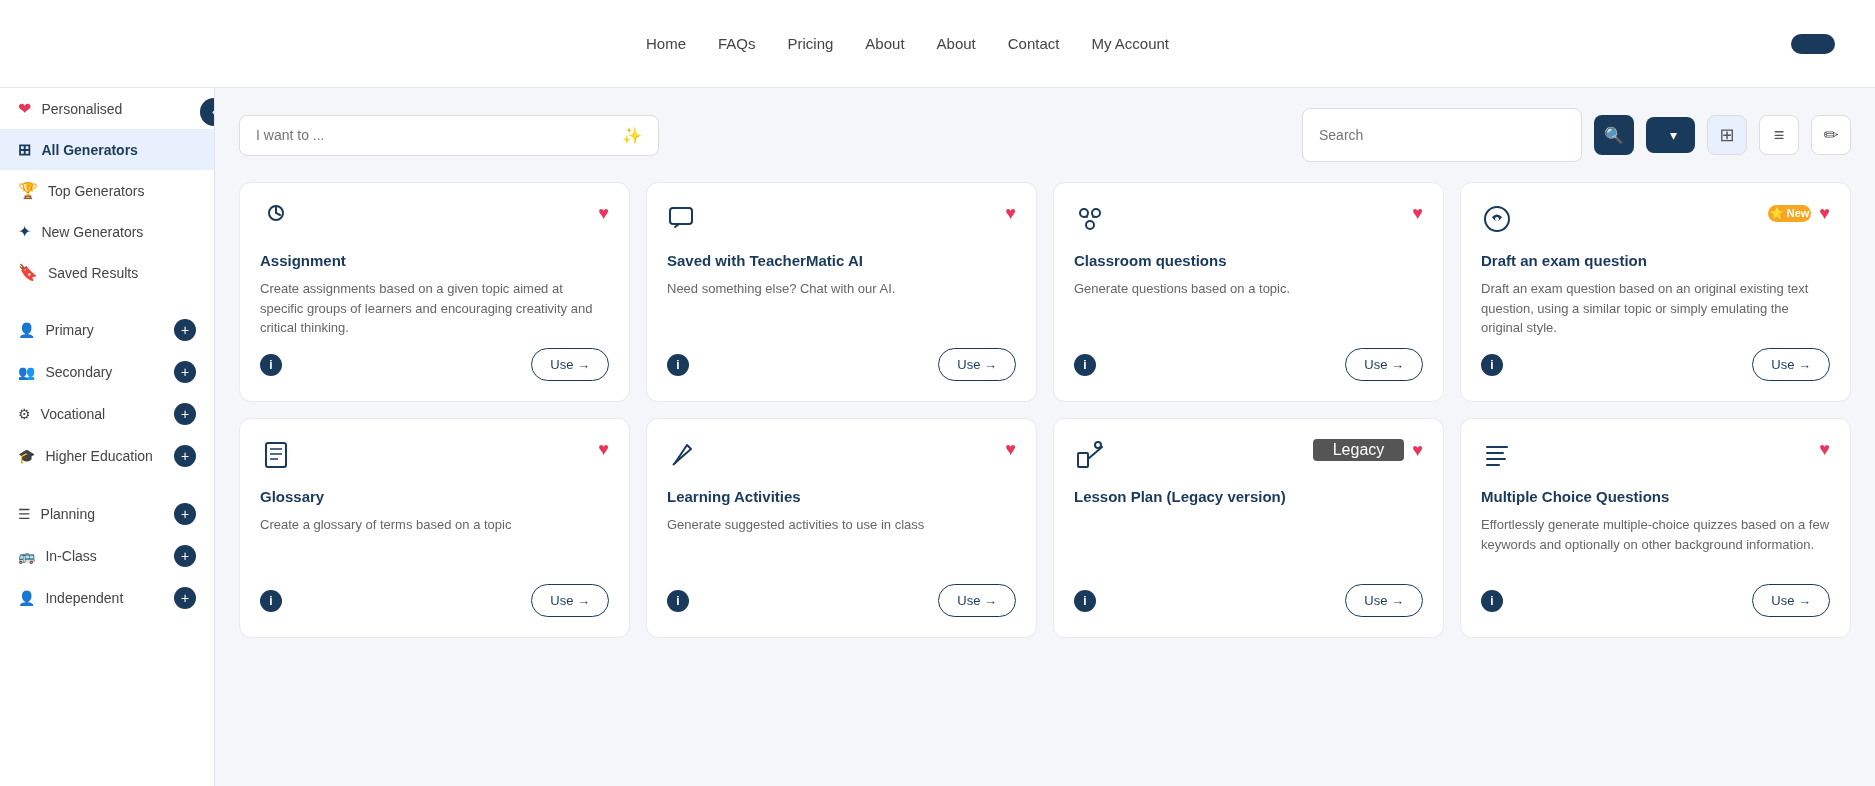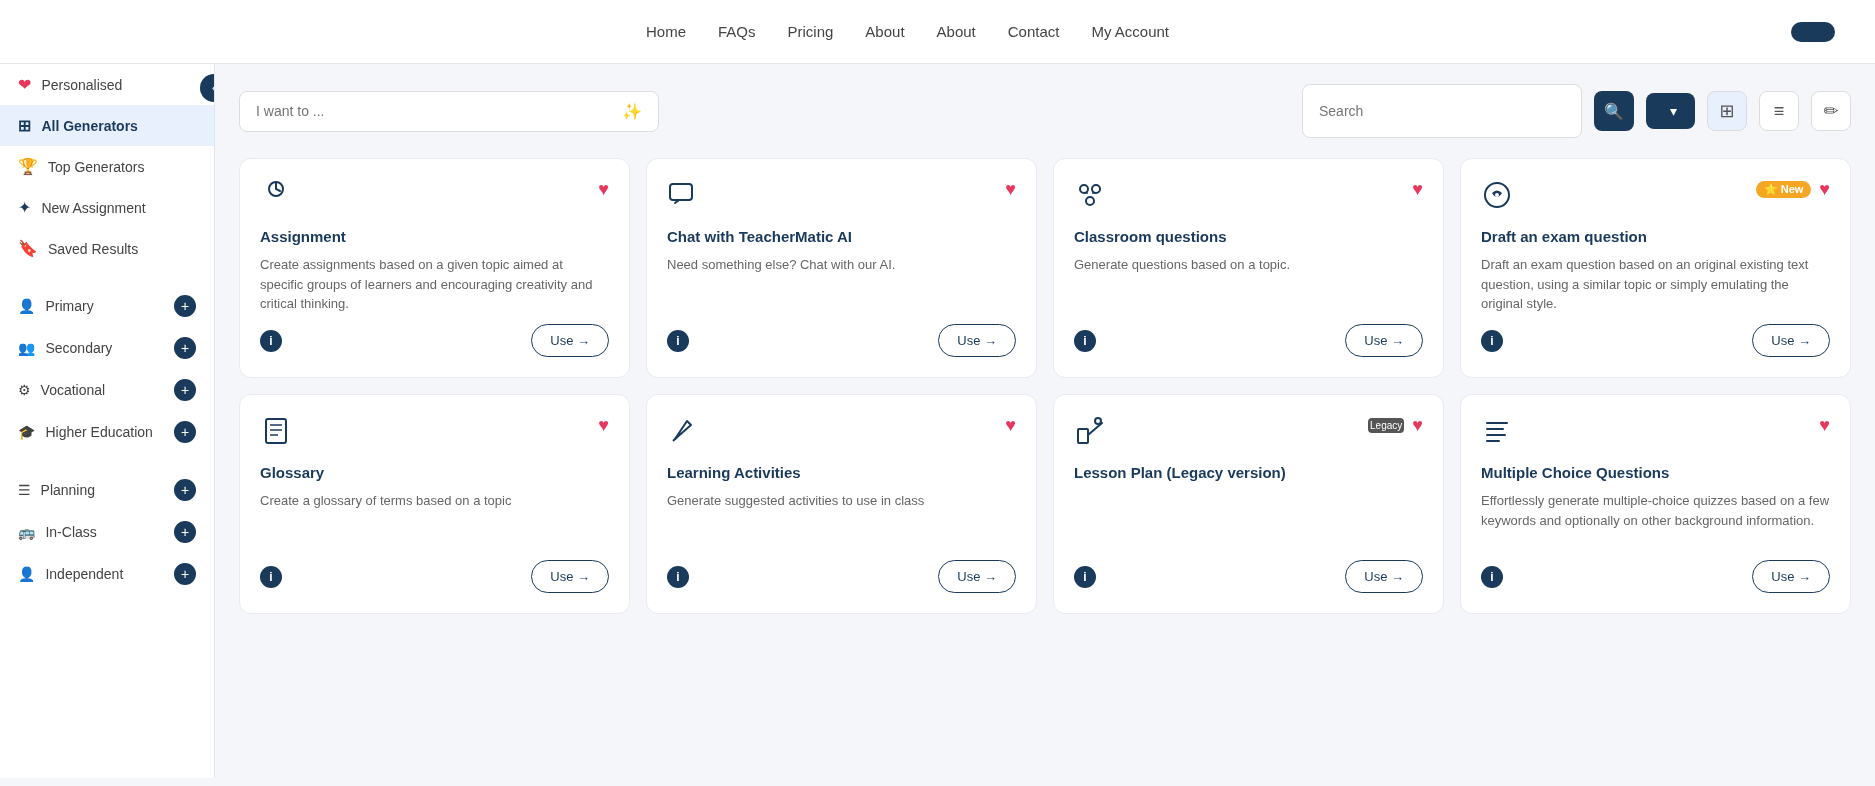--- a/index.html
+++ b/index.html
@@ -1,21 +1,21 @@
 <!DOCTYPE html>
 <html><head>
   <meta charset="utf-8">
   <style>
     * { box-sizing: border-box; margin: 0; padding: 0; }
     body { font-family: -apple-system, BlinkMacSystemFont, 'Segoe UI', sans-serif; background: #f5f6fa; color: #333; }
 
     
     .top-nav {
       display: flex; align-items: center; justify-content: space-between;
-      background: #fff; padding: 0 40px; height: 64px;
+      background: #fff; padding: 0 40px; height: 88px;
       border-bottom: 1px solid #e8e8e8;
     }
     .logo {
       font-size: 22px; font-weight: 700; letter-spacing: 3px; color: #1a1a2e;
       font-family: Georgia, serif;
     }
     .nav-links { display: flex; align-items: center; gap: 32px; }
     .nav-links a {
       text-decoration: none; color: #444; font-size: 15px;
     }
@@ -124,26 +124,26 @@
       min-height: 220px;
     }
     .card-top {
       display: flex; align-items: flex-start; justify-content: space-between;
     }
     .card-icon { font-size: 28px; color: #1a3a5c; }
     .card-top-right { display: flex; align-items: center; gap: 8px; }
     .card-heart { color: #e8365d; font-size: 18px; }
     .card-badge-new {
       background: #f5a623; color: #fff; font-size: 11px;
-      padding: 2px 8px; border-radius: 10px; font-weight: 600;
+      padding: 2px 2px; border-radius: 10px; font-weight: 600;
     }
     .card-badge-new::before { content: '⭐ '; }
     .card-badge-legacy {
-      background: #555; color: #fff; font-size: 10px;
-      padding: 2px 2px; border-radius: 4px; font-weight: 500;
+      background: #555; color: #fff; font-size: 16px;
+      padding: 2px 20px; border-radius: 4px; font-weight: 500;
     }
     .card-title { font-size: 15px; font-weight: 700; color: #1a3a5c; }
     .card-desc { font-size: 13px; color: #666; line-height: 1.5; flex: 1; }
     .card-footer {
       display: flex; align-items: center; justify-content: space-between;
       margin-top: auto;
     }
     .info-icon {
       width: 22px; height: 22px; background: #1a3a5c; border-radius: 50%;
       display: flex; align-items: center; justify-content: center;
@@ -197,21 +197,21 @@
         <div class="sidebar-item active">
     <span class="item-icon">⊞</span>
     <span>All Generators</span>
   </div>
         <div class="sidebar-item">
     <span class="item-icon">🏆</span>
     <span>Top Generators</span>
   </div>
         <div class="sidebar-item">
     <span class="item-icon">✦</span>
-    <span>New Assignment</span>
+    <span>New Generators</span>
   </div>
         <div class="sidebar-item">
     <span class="item-icon">🔖</span>
     <span>Saved Results</span>
   </div>
       </div>
 
     <div class="sidebar-section-label"></div>
     <div id="sidebar-sector-items">
         <div class="sidebar-item-with-plus">
@@ -328,21 +328,21 @@
         <svg width="32" height="32" viewBox="0 0 32 32">
                 <rect x="3" y="5" width="22" height="16" rx="3" fill="none" stroke="#1a3a5c" stroke-width="2"></rect>
                 <path d="M8 24l4-3h2" stroke="#1a3a5c" stroke-width="2" stroke-linecap="round"></path>
               </svg>
       </span>
       <div class="card-top-right">
 
         <span class="card-heart">♥</span>
       </div>
     </div>
-    <div class="card-title">Chat with TeacherMatic AI</div>
+    <div class="card-title">Saved with TeacherMatic AI</div>
     <div class="card-desc">Need something else? Chat with our AI.</div>
     <div class="card-footer">
       <div class="info-icon">i</div>
       <button class="use-btn">
         Use →
       </button>
     </div>
   </div>
         <div class="card">
     <div class="card-top">

